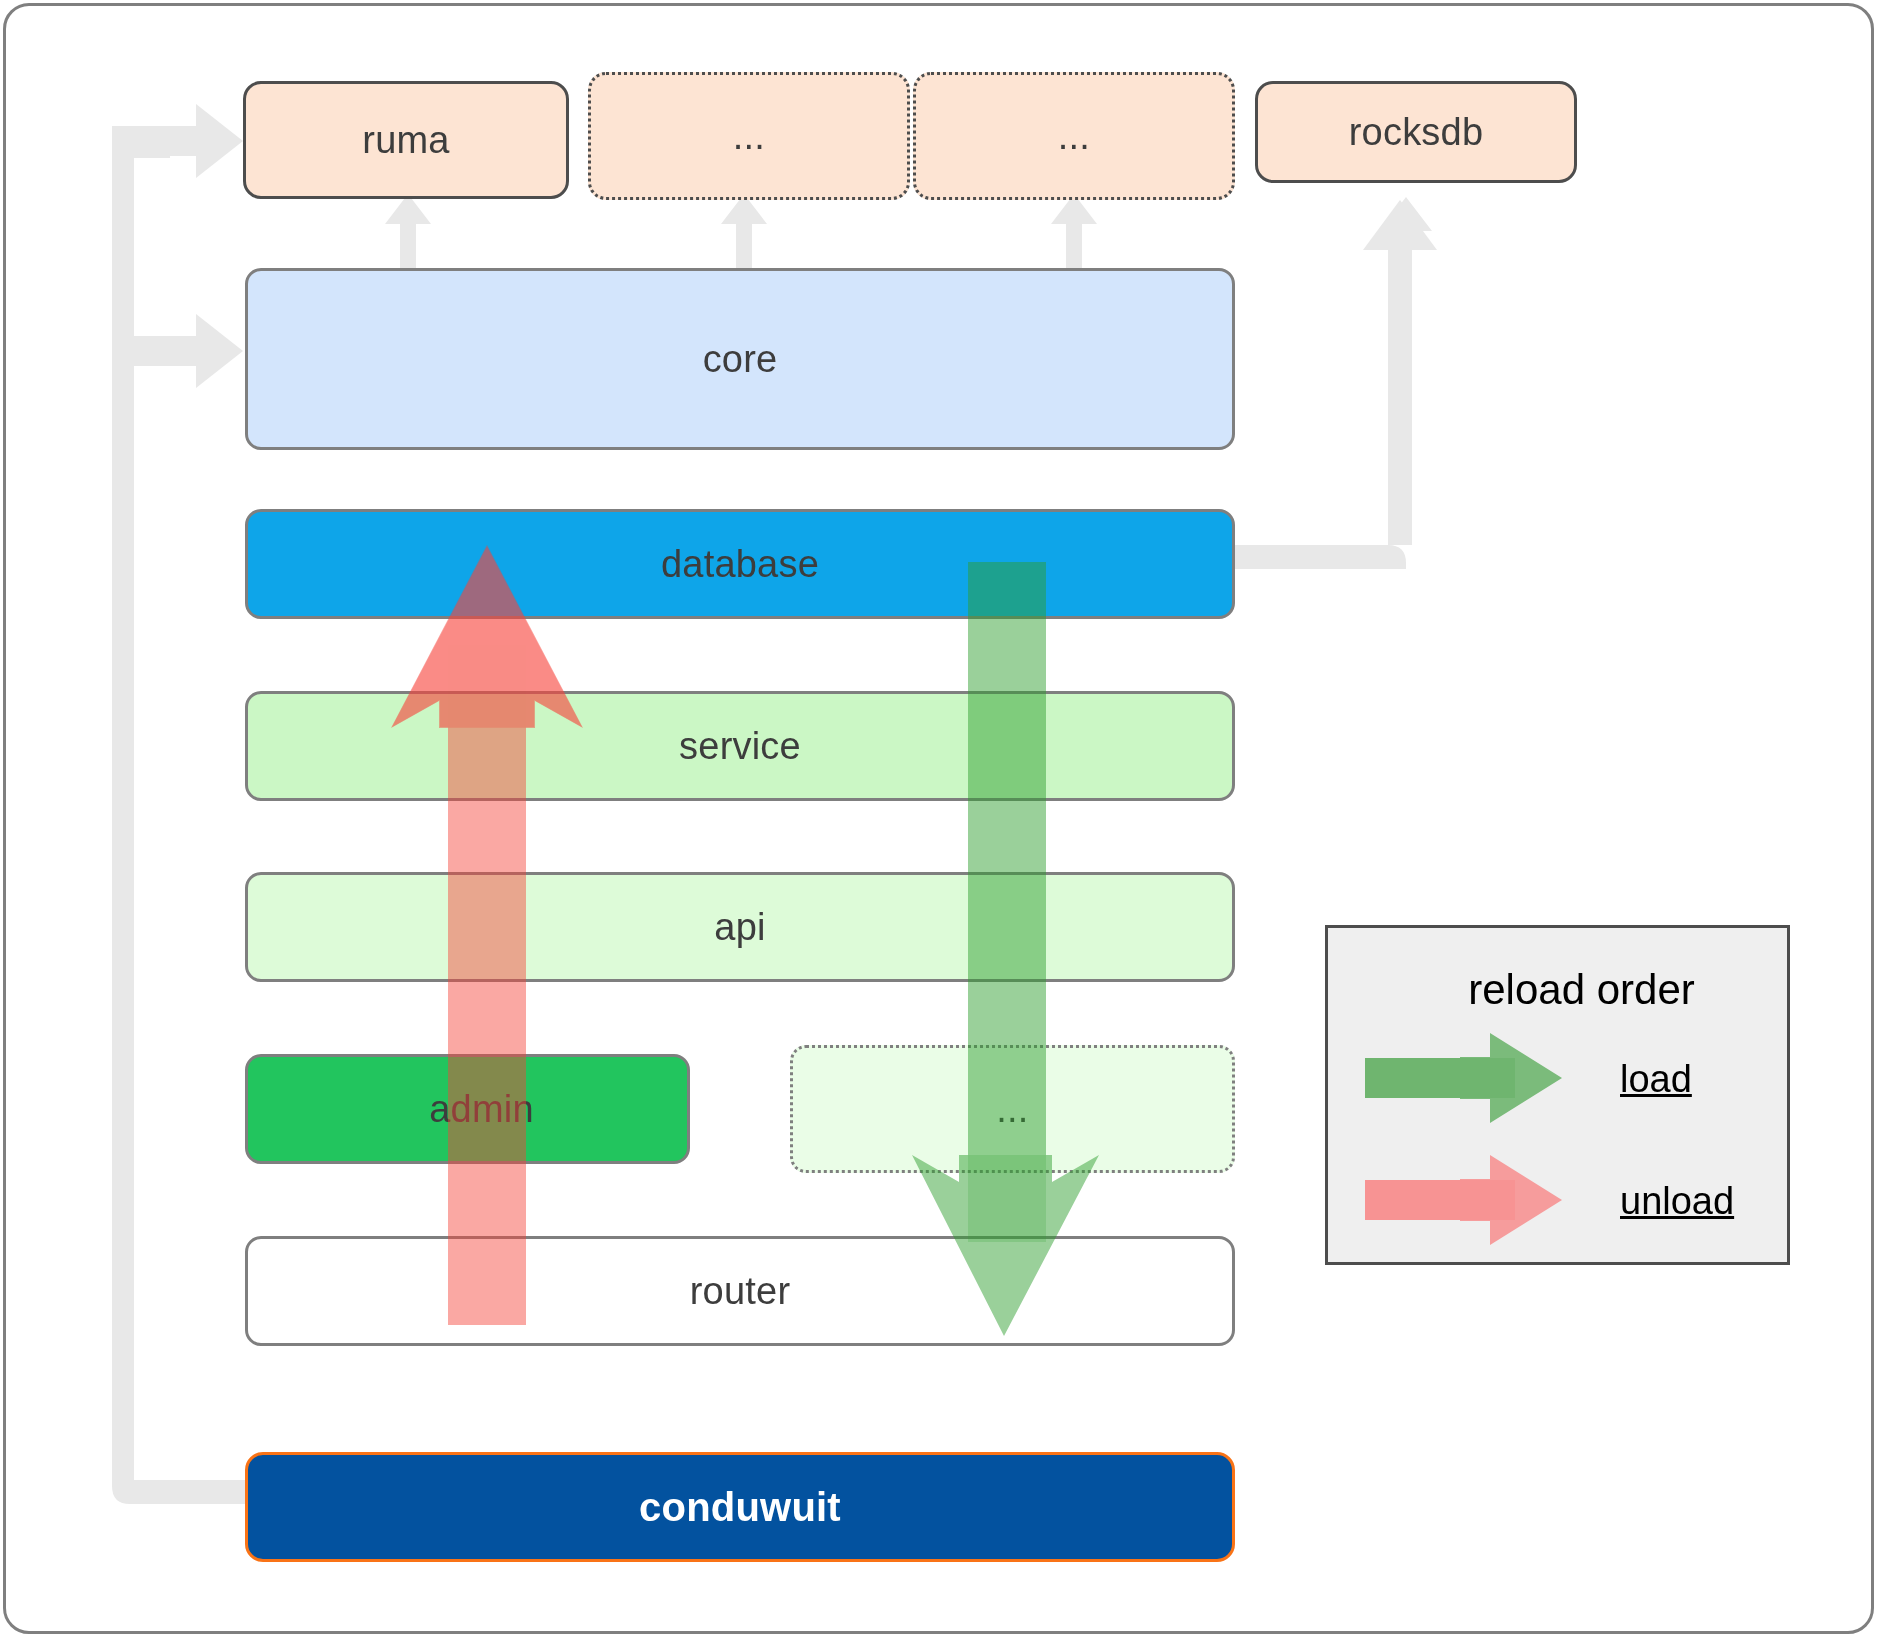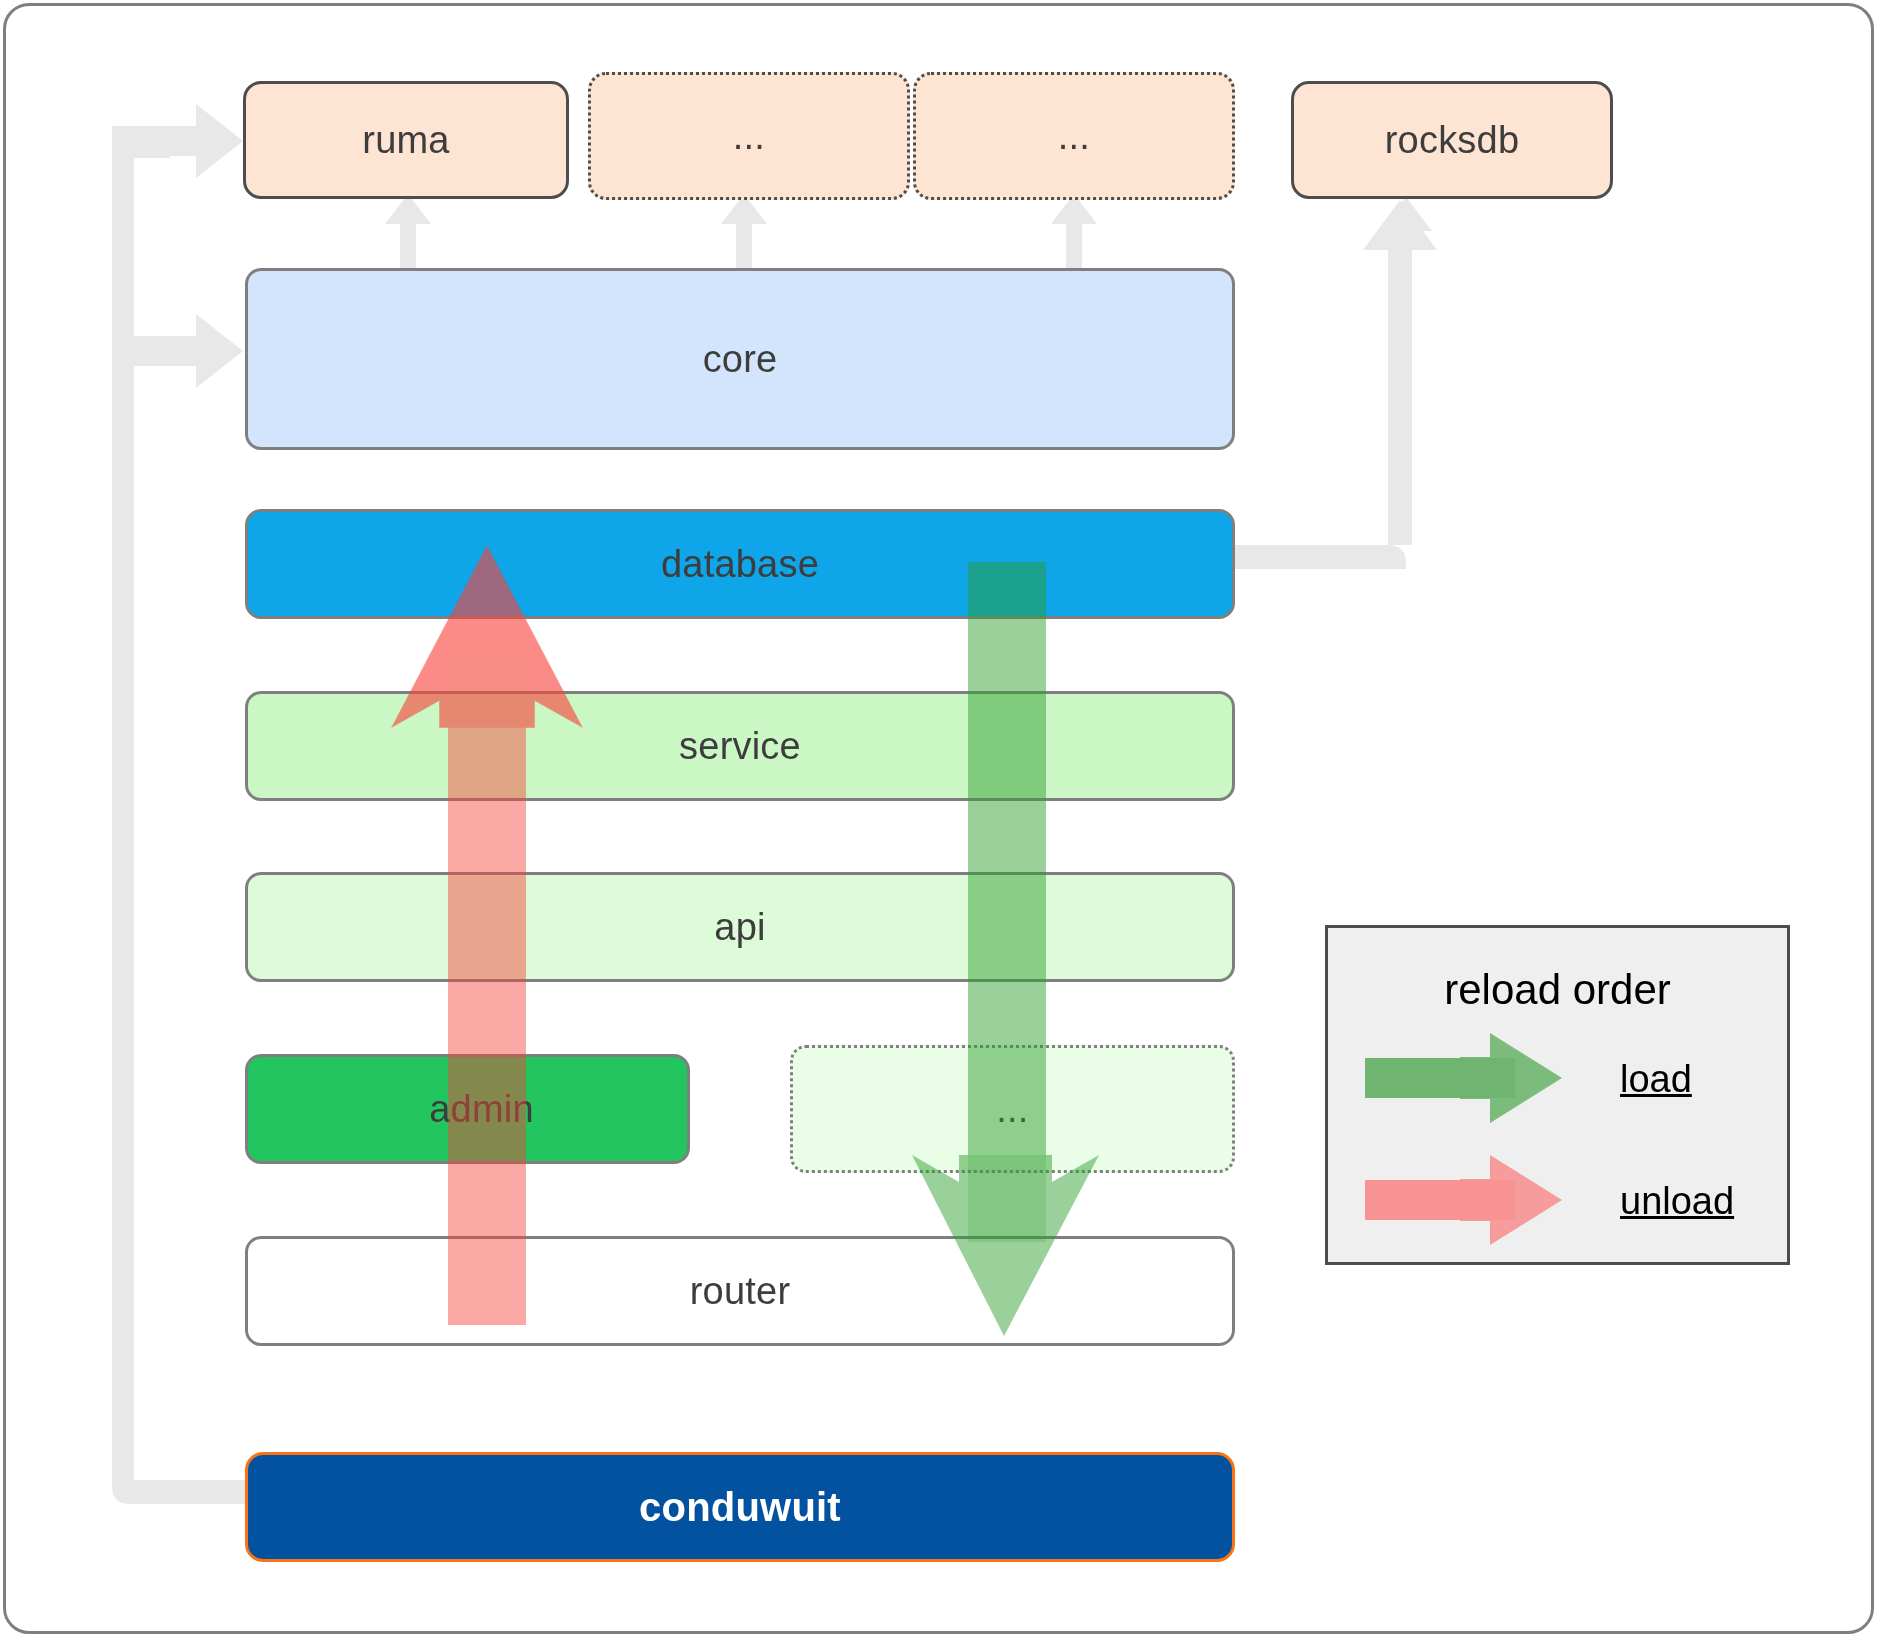--- a/index.html
+++ b/index.html
@@ -145,21 +145,21 @@
   </div>
 
   <div class="box dep dotted" style="left:588px; top:72px; width:322px; height:128px;">
     <span class="box-label">...</span>
   </div>
 
   <div class="box dep dotted" style="left:913px; top:72px; width:322px; height:128px;">
     <span class="box-label">...</span>
   </div>
 
-  <div class="box dep" style="left:1255px; top:81px; width:322px; height:118px;margin-left:36px;">
+  <div class="box dep" style="left:1255px; top:81px; width:322px; height:102px;">
     <span class="box-label">rocksdb</span>
   </div>
 
   <div class="box core" style="left:245px; top:268px; width:990px; height:182px;">
     <span class="box-label">core</span>
   </div>
 
   <div class="box crate fill-db" style="left:245px; top:509px; width:990px; height:110px;">
     <span class="box-label">database</span>
   </div>
@@ -195,21 +195,21 @@
     <g opacity="0.62">
       <polygon points="1004,1336 912,1155 959,1182 959,1155 1052,1155 1052,1182 1099,1155" fill="#2e9e2e" opacity="0.78"></polygon>
       <rect x="968" y="562" width="78" height="680" fill="#2e9e2e" opacity="0.78"></rect>
     </g>
   </svg>
 
   <div class="box app" style="left:245px; top:1452px; width:990px; height:110px;">
     <span class="box-label">conduwuit</span>
   </div>
 
-  <div class="legend" style="left:1325px; top:925px; width:465px; height:340px;">
+  <div class="legend" style="left:1325px; top:925px; width:465px; height:340px;padding-left:24px;">
     <div class="legend-title">reload order</div>
   </div>
 
   <svg class="layer" viewBox="0 0 1883 1643">
 
     <g opacity="0.72">
       <rect x="1365" y="1058" width="150" height="40" fill="#3d9e3d"></rect>
       <polygon points="1562,1078 1490,1033 1490,1057 1460,1057 1460,1099 1490,1099 1490,1123" fill="#3d9e3d" opacity="0.9"></polygon>
     </g>
 

